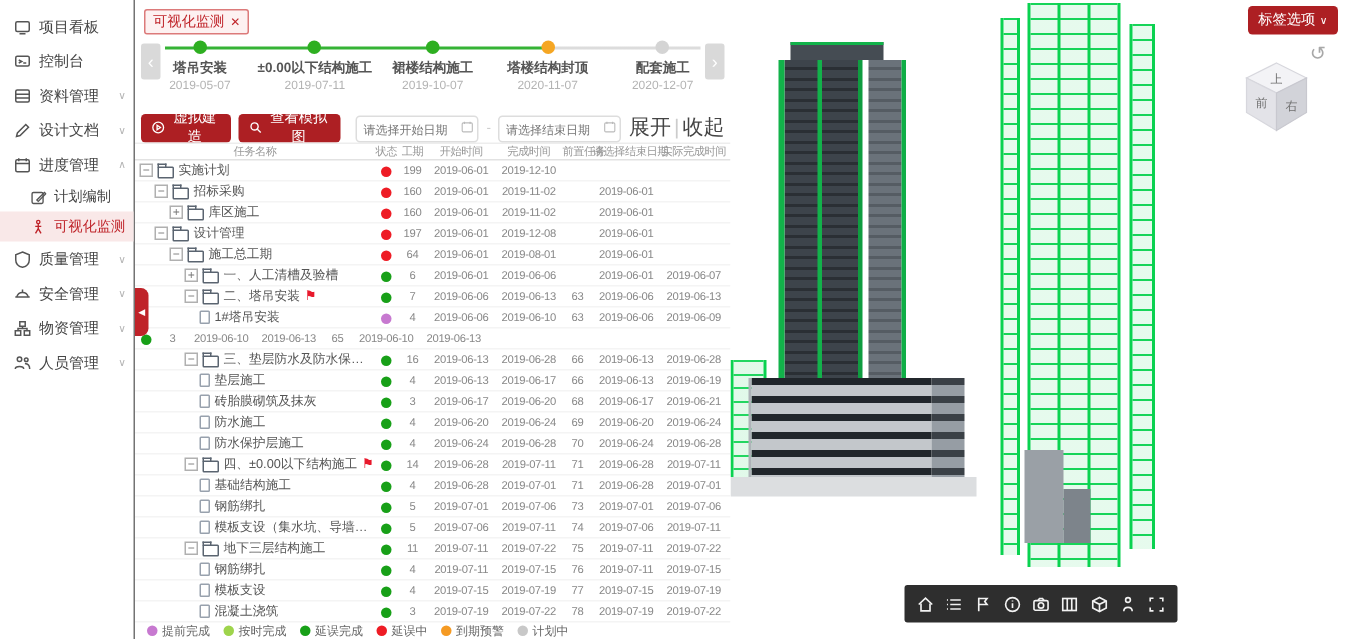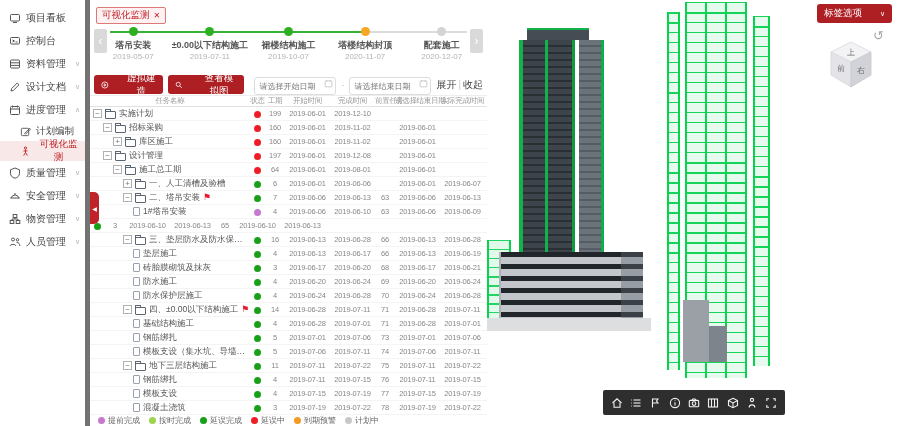--- a/index.html
+++ b/index.html
@@ -1,21 +1,21 @@
 <!DOCTYPE html>
 <html><head>
 <meta charset="utf-8">
 <style>
   * { margin:0; padding:0; box-sizing:border-box; }
   html,body { width:900px; height:426px; overflow:hidden; background:#fff;
     font-family:"Liberation Sans", sans-serif; }
   .app { display:flex; width:900px; height:426px; position:relative; }
 
   
-  .sidebar { width:90px; flex:none; border-right:5px solid #737373; padding-top:6px; background:#fff;text-align:center; }
+  .sidebar { width:90px; flex:none; border-right:1px solid #737373; padding-top:6px; background:#fff;text-align:center; }
   .side-item { height:23px; display:flex; align-items:center; gap:5px; padding:0 4px 0 9px;
     font-size:10px; color:#454545; cursor:pointer; position:relative; }
   .side-item.sub { height:20px; padding-left:20px; font-size:9.5px; }
   .side-item .chev { position:absolute; right:5px; color:#b5b5b5; font-size:7px; }
   .side-item.active { background:#f9e8e8; color:#bf2329; }
   .side-item svg { flex:none; }
   .s-ic { stroke:#555; fill:none; stroke-width:1; }
   .active .s-ic { stroke:#bf2329; }
   .collapse-handle { position:absolute; left:90px; top:192px; width:9px; height:32px;
     background:#bf2329; border-radius:0 5px 5px 0; color:#fff; font-size:6px;
@@ -34,31 +34,31 @@
   .tl-arrow { position:absolute; top:7px; width:13px; height:24px; background:#d9d9d9; color:#fff;
     font-size:12px; line-height:24px; text-align:center; border-radius:2px; cursor:pointer; }
   .tl-arrow.left { left:2px; } .tl-arrow.right { right:2px; }
   .ms { position:absolute; top:5px; width:110px; margin-left:-55px; text-align:center; cursor:pointer; }
   .ms-dot { width:9px; height:9px; border-radius:50%; margin:0 auto 3px; }
   .ms-dot.done { background:#2eaf21; } .ms-dot.warning { background:#f5a623; } .ms-dot.planned { background:#d4d4d4; }
   .ms-label { font-size:9px; font-weight:bold; color:#555; white-space:nowrap; }
   .ms-date { font-size:8px; color:#b3b3b3; }
 
   .actions { height:24px; display:flex; align-items:center; gap:5px; padding:0 4px;margin-top:35px; }
-  .btn-red { display:inline-flex; align-items:center; gap:18px; background:#ad1f23; color:#fff;
+  .btn-red { display:inline-flex; align-items:center; gap:3px; background:#ad1f23; color:#fff;
     border:none; font-size:9.5px; height:19px; padding:0 7px; border-radius:3px; cursor:pointer;
     font-family:inherit; }
   .btn-red svg { stroke:#fff; fill:none; stroke-width:1.2; }
   .spacer { flex:1; }
   .date-box { position:relative; }
   .date-box input { width:82px; height:18px; border:1px solid #ddd; border-radius:3px;
     font-size:8px; color:#bbb; padding:0 14px 0 4px; font-family:inherit; }
   .date-box svg { position:absolute; right:3px; top:4px; stroke:#bbb; fill:none; stroke-width:1; }
   .range-sep { color:#ccc; font-size:9px; }
-  .fold { font-size:10px; color:#444; white-space:nowrap; cursor:pointer; }
+  .fold { font-size:14px; color:#444; white-space:nowrap; cursor:pointer; }
   .fold .dv { color:#ccc; margin:0 2px; }
 
   .thead { display:flex; align-items:center; height:15px; border-top:1px solid #ededed;
     border-bottom:1px solid #e2e2e2; }
   .th { font-size:7.5px; color:#999; text-align:center; white-space:nowrap; overflow:visible;
     letter-spacing:-0.3px; }
   .c-name { width:160px; } .c-dot { width:15px; } .c-dur { width:20px; }
   .c-date { width:45px; } .c-pre { width:20px; }
 
   .rows { }

